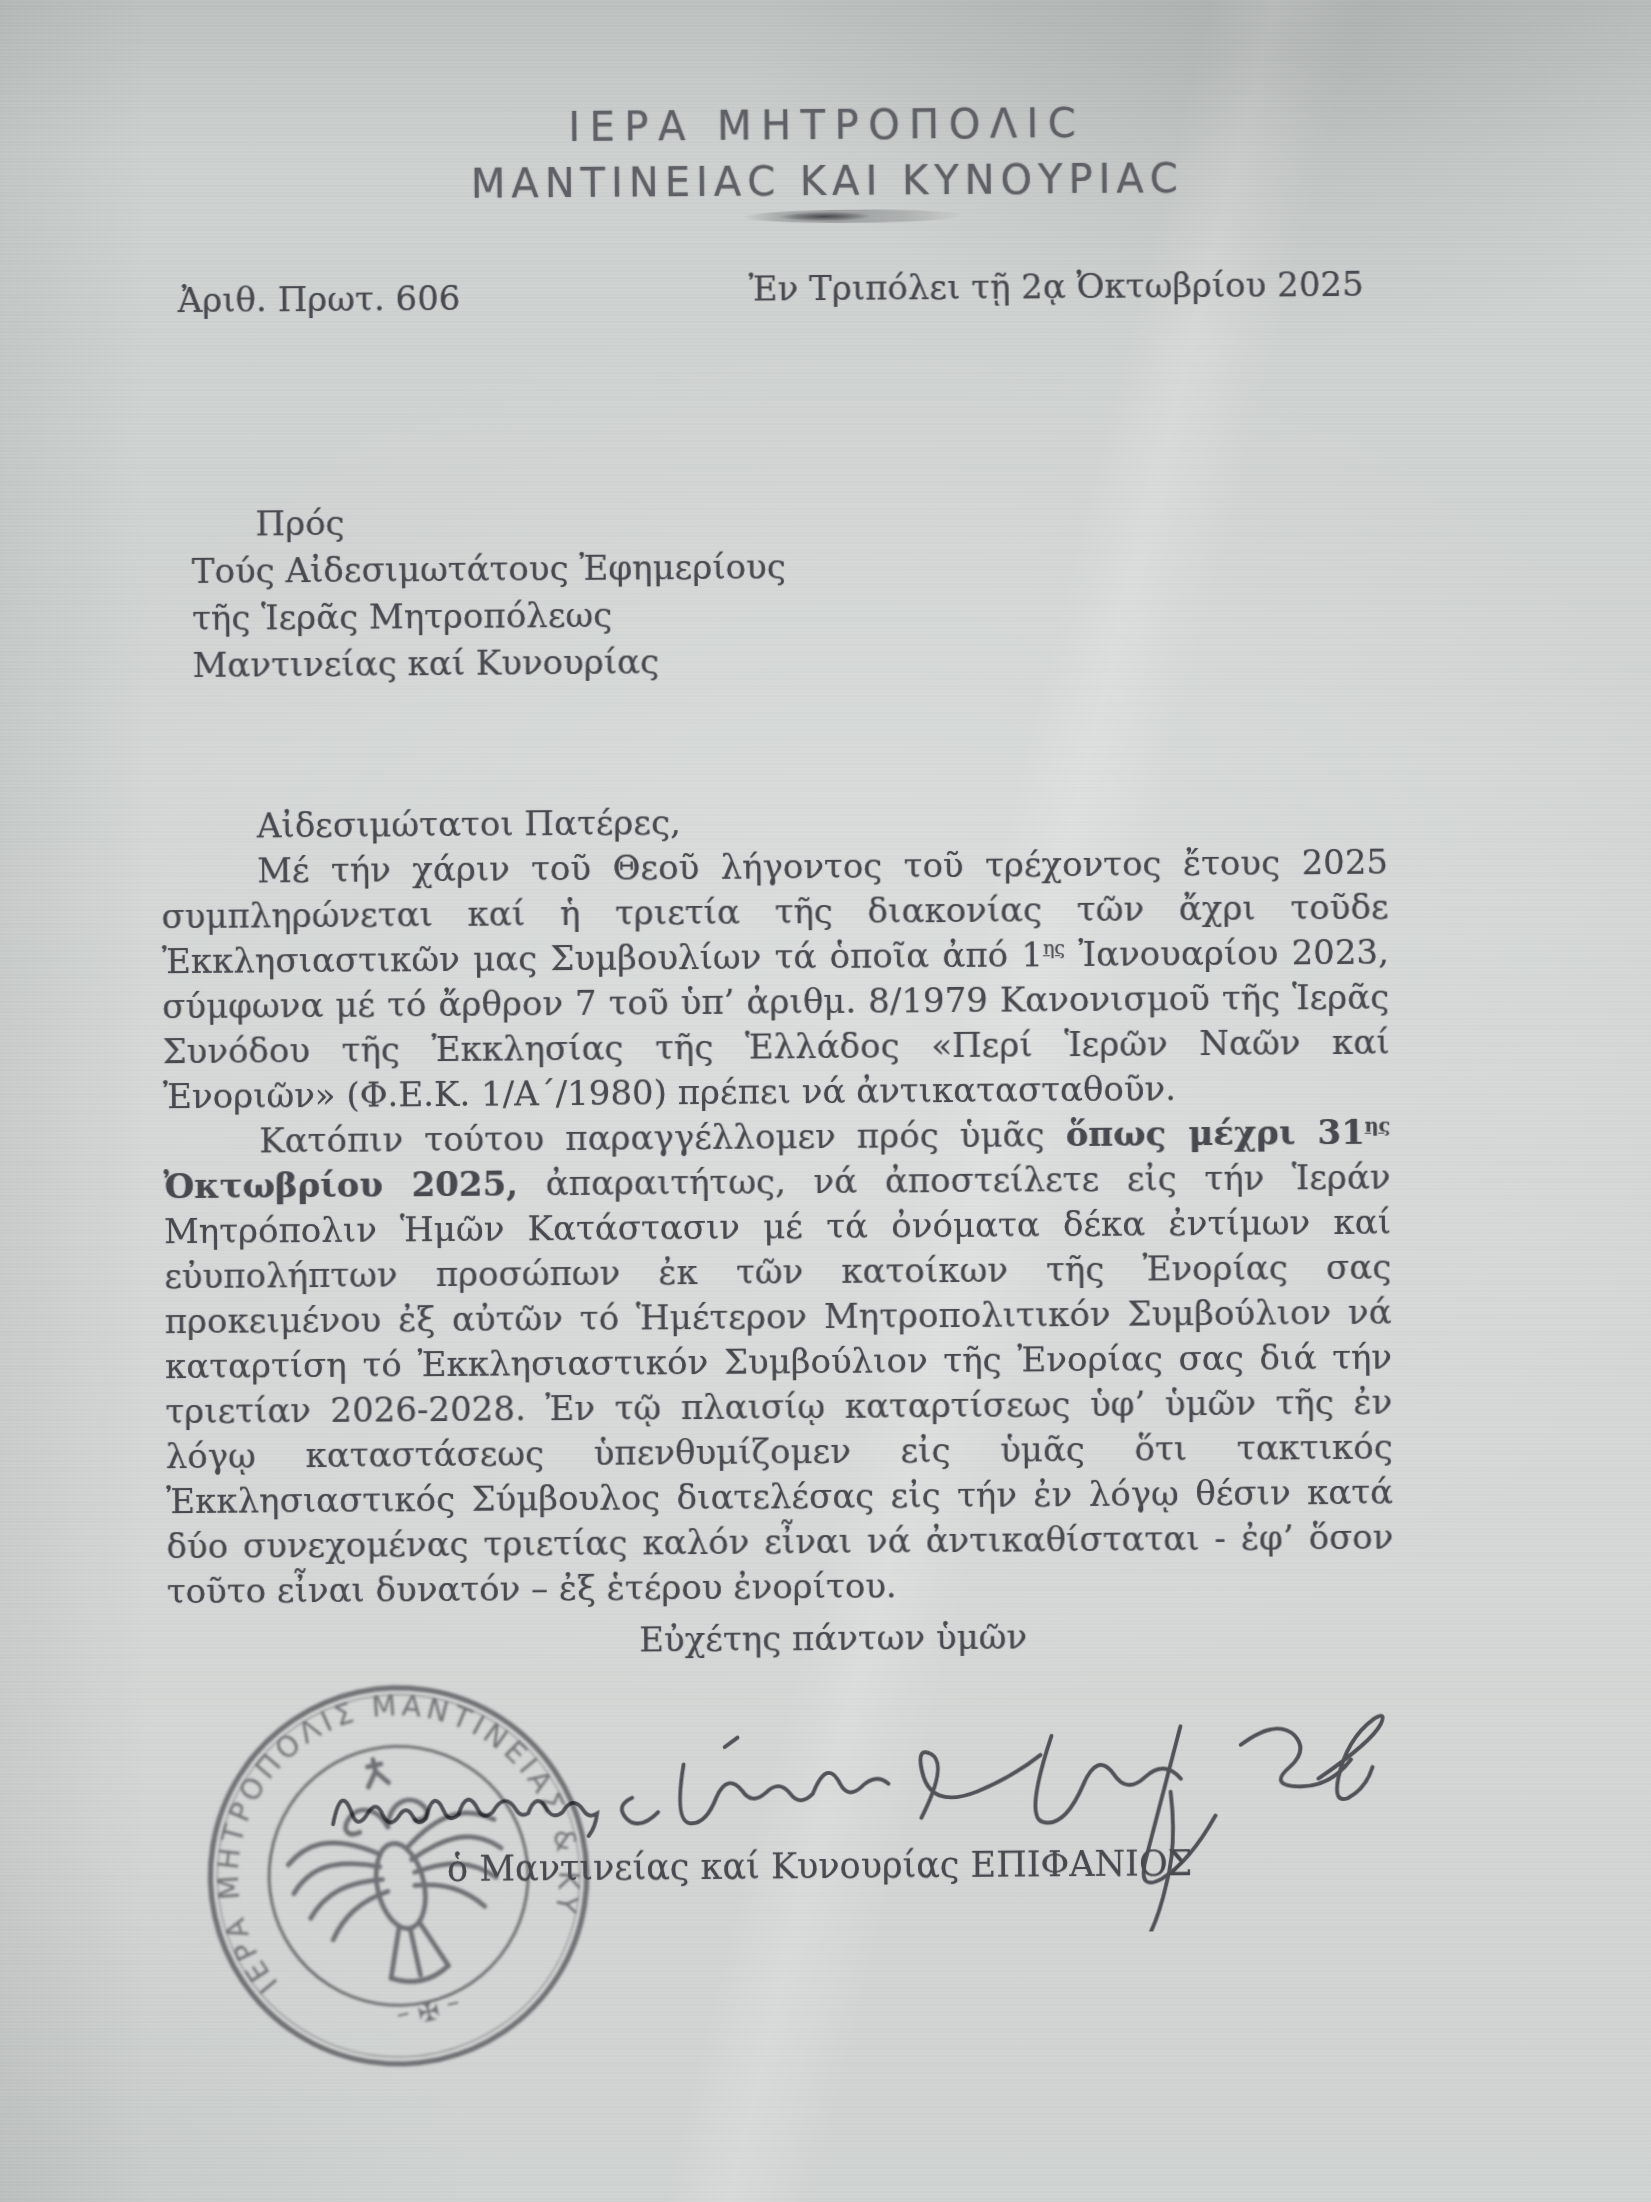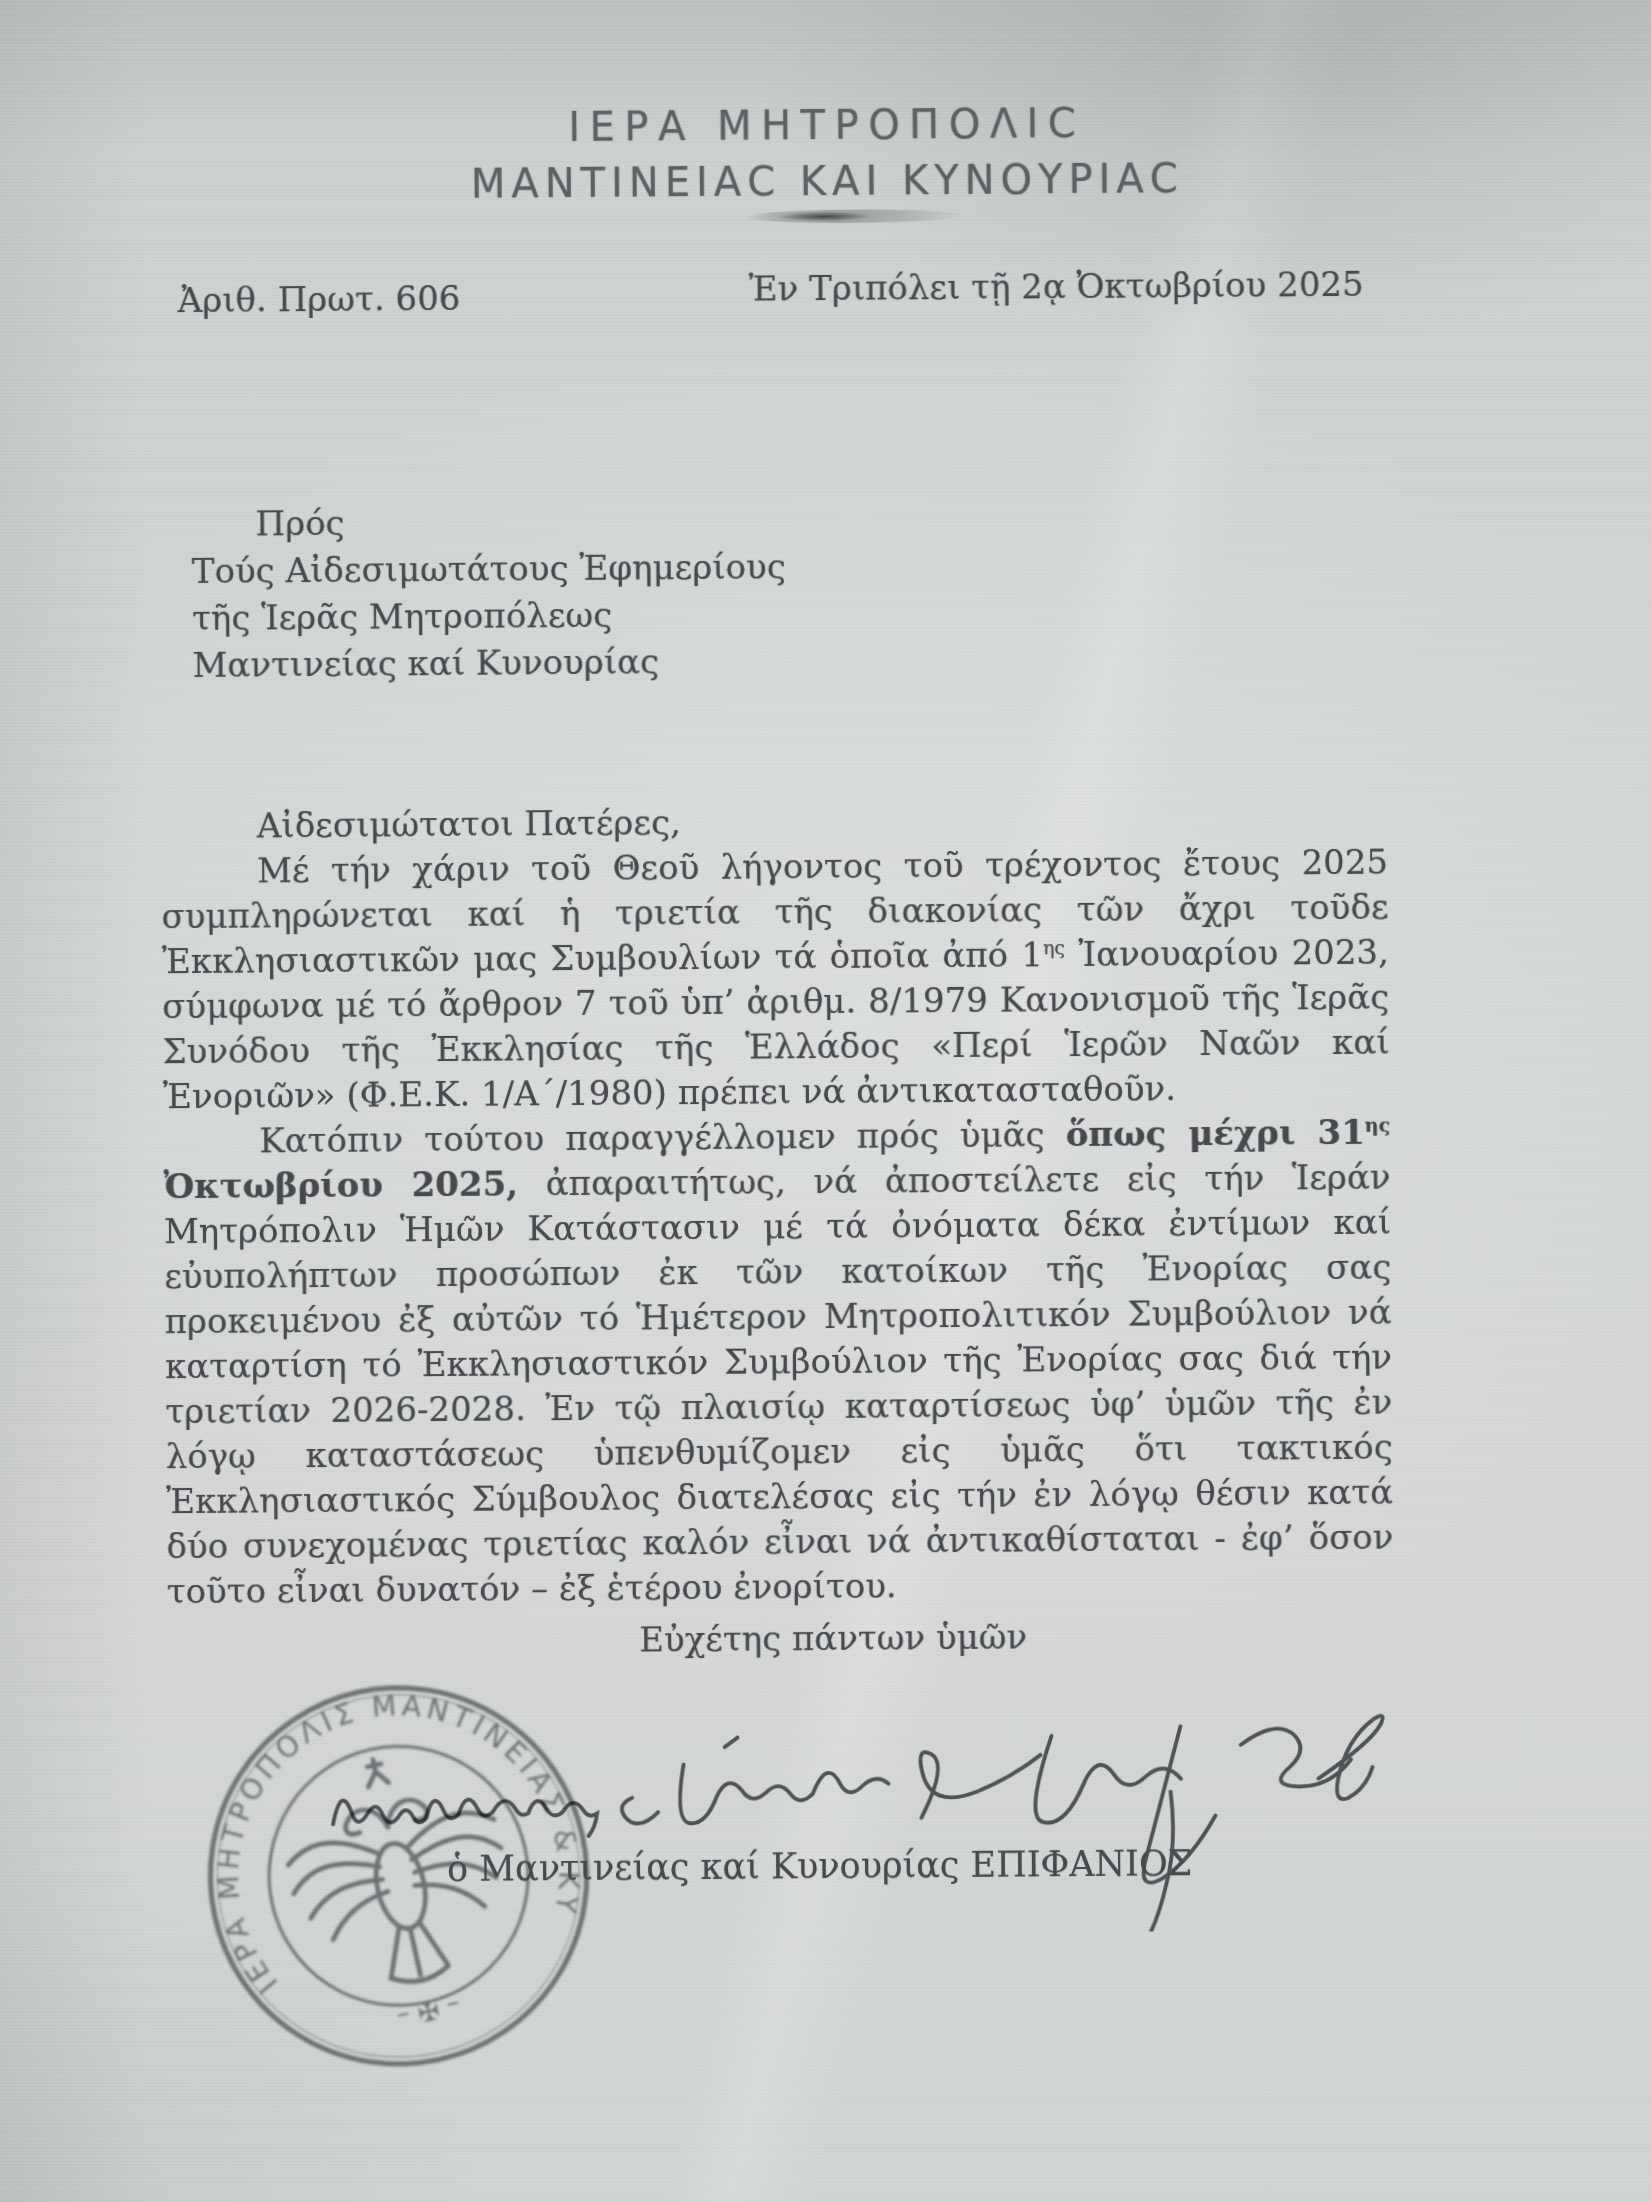--- a/index.html
+++ b/index.html
@@ -41,21 +41,21 @@
 
   .ref-protocol{position:absolute;left:184px;top:275px;font-size:34px;}
   .ref-date{position:absolute;left:755px;top:268px;font-size:34px;}
 
   .recipient{position:absolute;left:196px;top:496px;font-size:34px;line-height:47px;}
   .recipient .to{padding-left:64px;}
 
   .body-block{position:absolute;left:163px;top:799px;width:1227px;font-size:34px;line-height:45px;}
   .body-block p{margin:0;text-indent:96px;text-align:justify;text-align-last:left;}
   .salutation{margin:0 0 1.7px 0;}
-  .ord{font-size:0.56em;vertical-align:super;line-height:0;}
+  .ord{font-size:0.56em;vertical-align:super;text-decoration:underline;line-height:0;}
   .b{font-weight:bold;}
 
   .valediction{position:absolute;left:635px;top:1618px;font-size:34px;}
 
   .typed-name{position:absolute;left:441px;top:1846px;font-size:35px;white-space:nowrap;}
 
   .stamp{position:absolute;left:194px;top:1674px;width:397px;height:397px;
     transform:rotate(-12deg);opacity:0.78;filter:blur(0.8px);mix-blend-mode:multiply;}
   .signature{position:absolute;left:293px;top:1710px;width:1101px;height:224px;
     opacity:0.88;filter:blur(0.3px);mix-blend-mode:multiply;}

